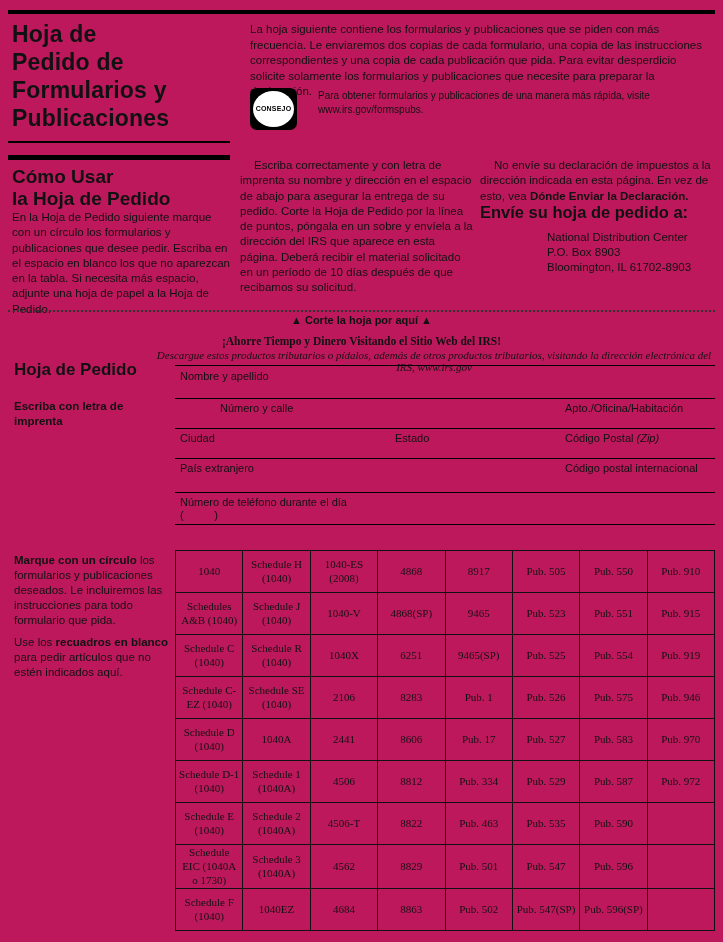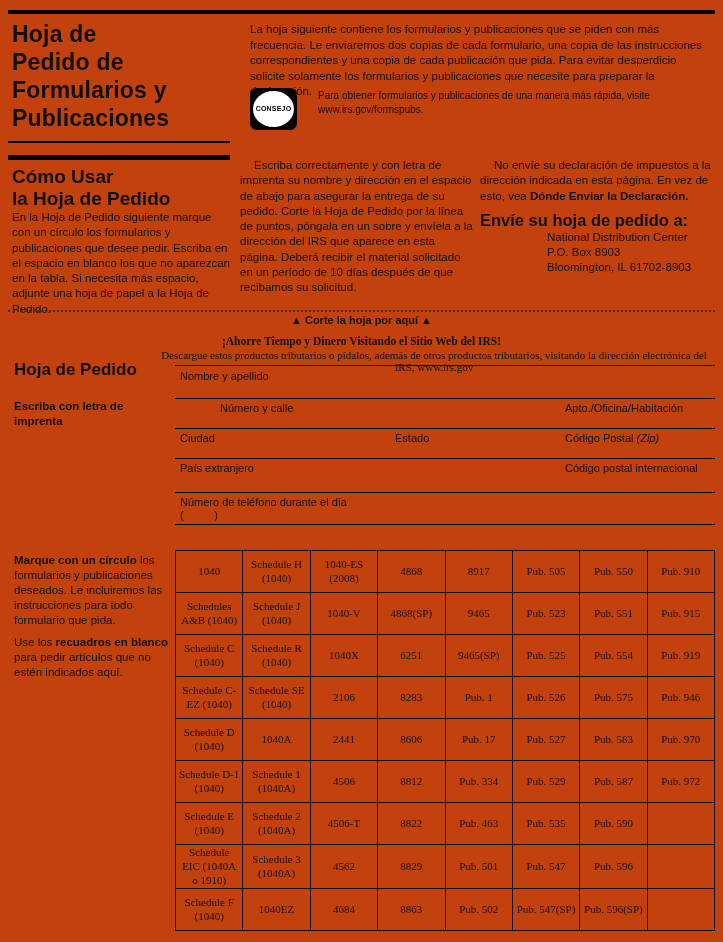--- a/index.html
+++ b/index.html
@@ -2,21 +2,21 @@
 <html><head>
 <meta charset="utf-8">
 <style>
   * { margin: 0; padding: 0; box-sizing: border-box; }
   html, body { background: #fff; }
   body { font-family: "Liberation Sans", sans-serif; color: #111; }
   .page {
     position: relative;
     width: 723px;
     height: 942px;
-    background: #c2410c;
+    background: #be185d;
     overflow: hidden;
   }
   .bar { position: absolute; background: #000; }
   .rule { position: absolute; background: #000; height: 2px; }
   .title {
     position: absolute; left: 12px; top: 20px; width: 218px;
     font-size: 23px; font-weight: bold; line-height: 1.22;
     white-space: pre-line; letter-spacing: 0.2px;
   }
   .intro {
@@ -41,21 +41,21 @@
     font-size: 10px; line-height: 1.35; margin-left: 12px;
   }
   .howto-heading {
     position: absolute; left: 12px; top: 166px; width: 220px;
     font-size: 19px; font-weight: bold; line-height: 1.15; white-space: pre-line;
   }
   .col-par { position: absolute; font-size: 11.5px; line-height: 1.33; }
   .indent { text-indent: 14px; }
   .send-heading {
     position: absolute; left: 480px; top: 203px; width: 240px;
-    font-size: 16.5px; font-weight: bold; margin-top: 8px;
+    font-size: 16.5px; font-weight: bold;
   }
   .address {
     position: absolute; left: 528px; top: 230px; width: 190px;
     font-size: 11.5px; line-height: 1.3; margin-left: 19px;
   }
   .cut-rule {
     position: absolute; left: 8px; top: 310px; width: 707px;
     border-top: 2px dotted #333; height: 0;
   }
   .cut-label {
@@ -63,21 +63,21 @@
     text-align: center; font-size: 11px; font-weight: bold;
   }
   .banner-bold {
     position: absolute; left: 0; top: 335px; width: 723px;
     text-align: center; font-family: "Liberation Serif", serif;
     font-size: 11.5px; font-weight: bold;
   }
   .banner-italic {
     position: absolute; left: 150px; top: 349px; width: 568px;
     text-align: center; font-family: "Liberation Serif", serif;
-    font-size: 11px; 
+    font-size: 11px; font-style: italic;
   }
   .form-heading {
     position: absolute; left: 14px; top: 360px;
     font-size: 17px; font-weight: bold;
   }
   .form-sub {
     position: absolute; left: 14px; top: 399px; width: 140px;
     font-size: 11.5px; font-weight: bold; line-height: 1.3;
   }
   .fline { position: absolute; left: 175px; width: 540px; height: 1px; background: #000; }
@@ -233,21 +233,21 @@
           <td>Schedule E (1040)</td>
           <td>Schedule 2 (1040A)</td>
           <td>4506-T</td>
           <td>8822</td>
           <td>Pub. 463</td>
           <td>Pub. 535</td>
           <td>Pub. 590</td>
           <td></td>
         </tr>
         <tr>
-          <td>Schedule EIC (1040A o 1910)</td>
+          <td>Schedule EIC (1040A o 1730)</td>
           <td>Schedule 3 (1040A)</td>
           <td>4562</td>
           <td>8829</td>
           <td>Pub. 501</td>
           <td>Pub. 547</td>
           <td>Pub. 596</td>
           <td></td>
         </tr>
         <tr>
           <td>Schedule F (1040)</td>

